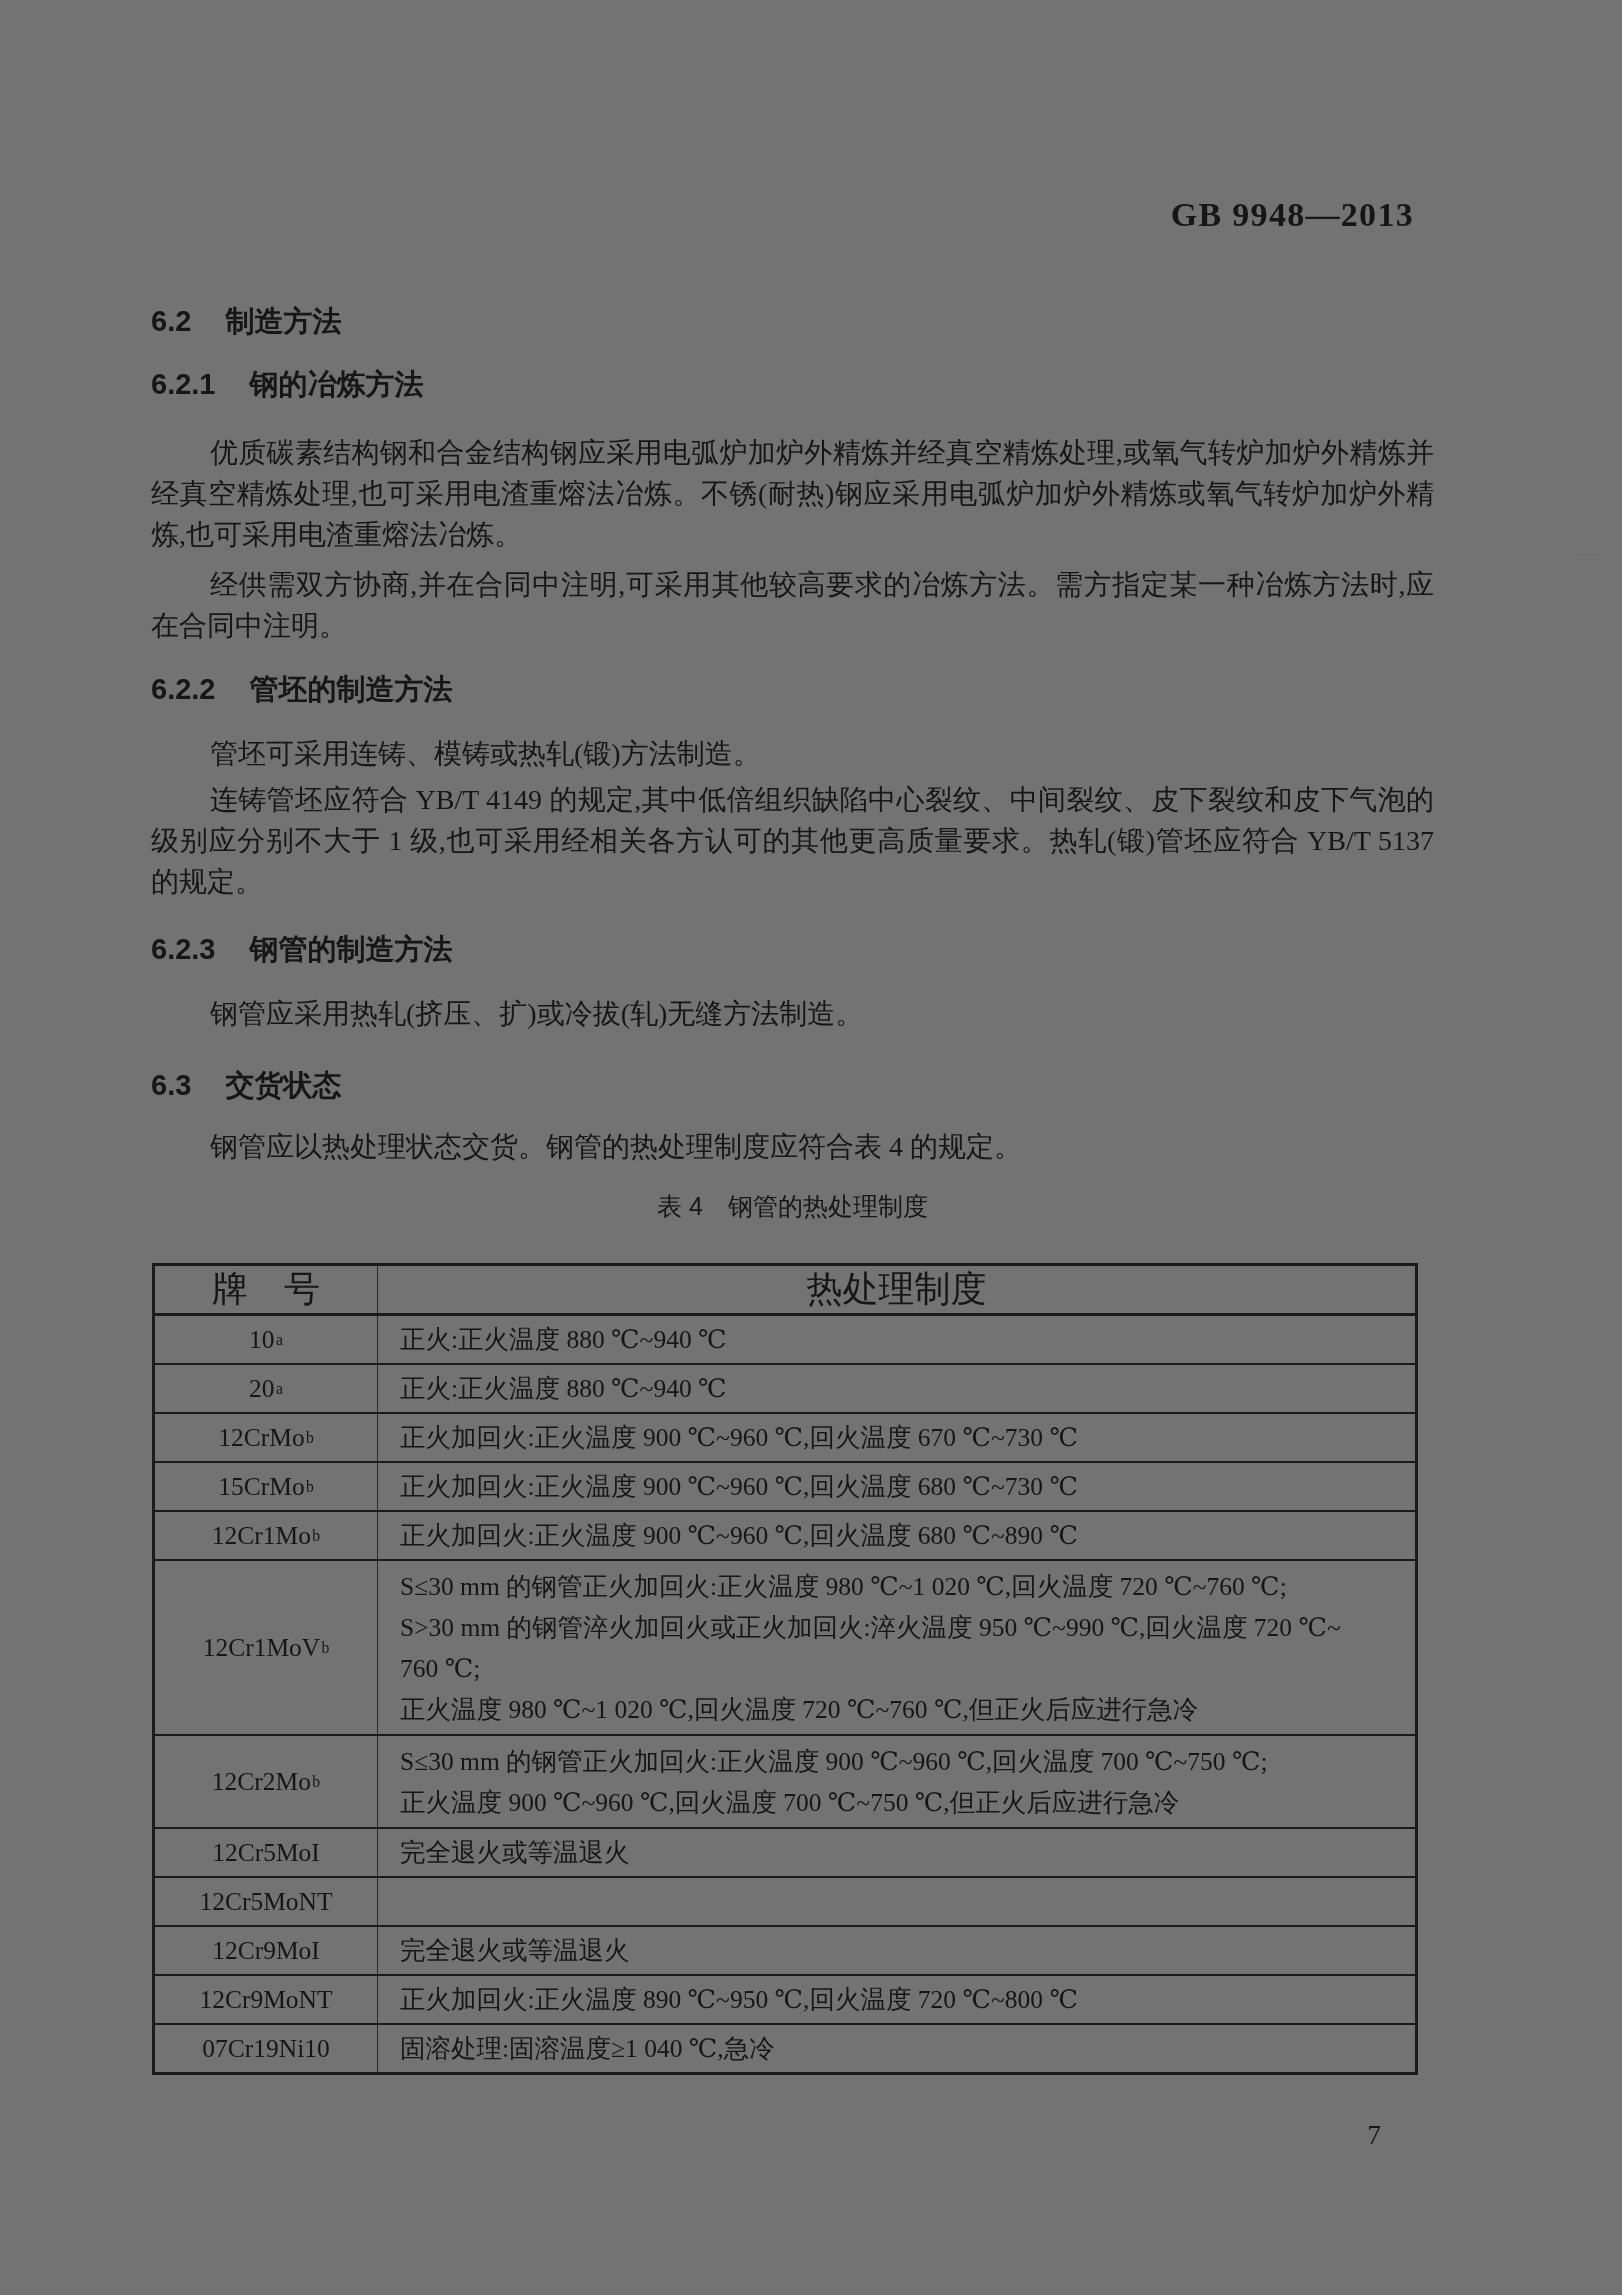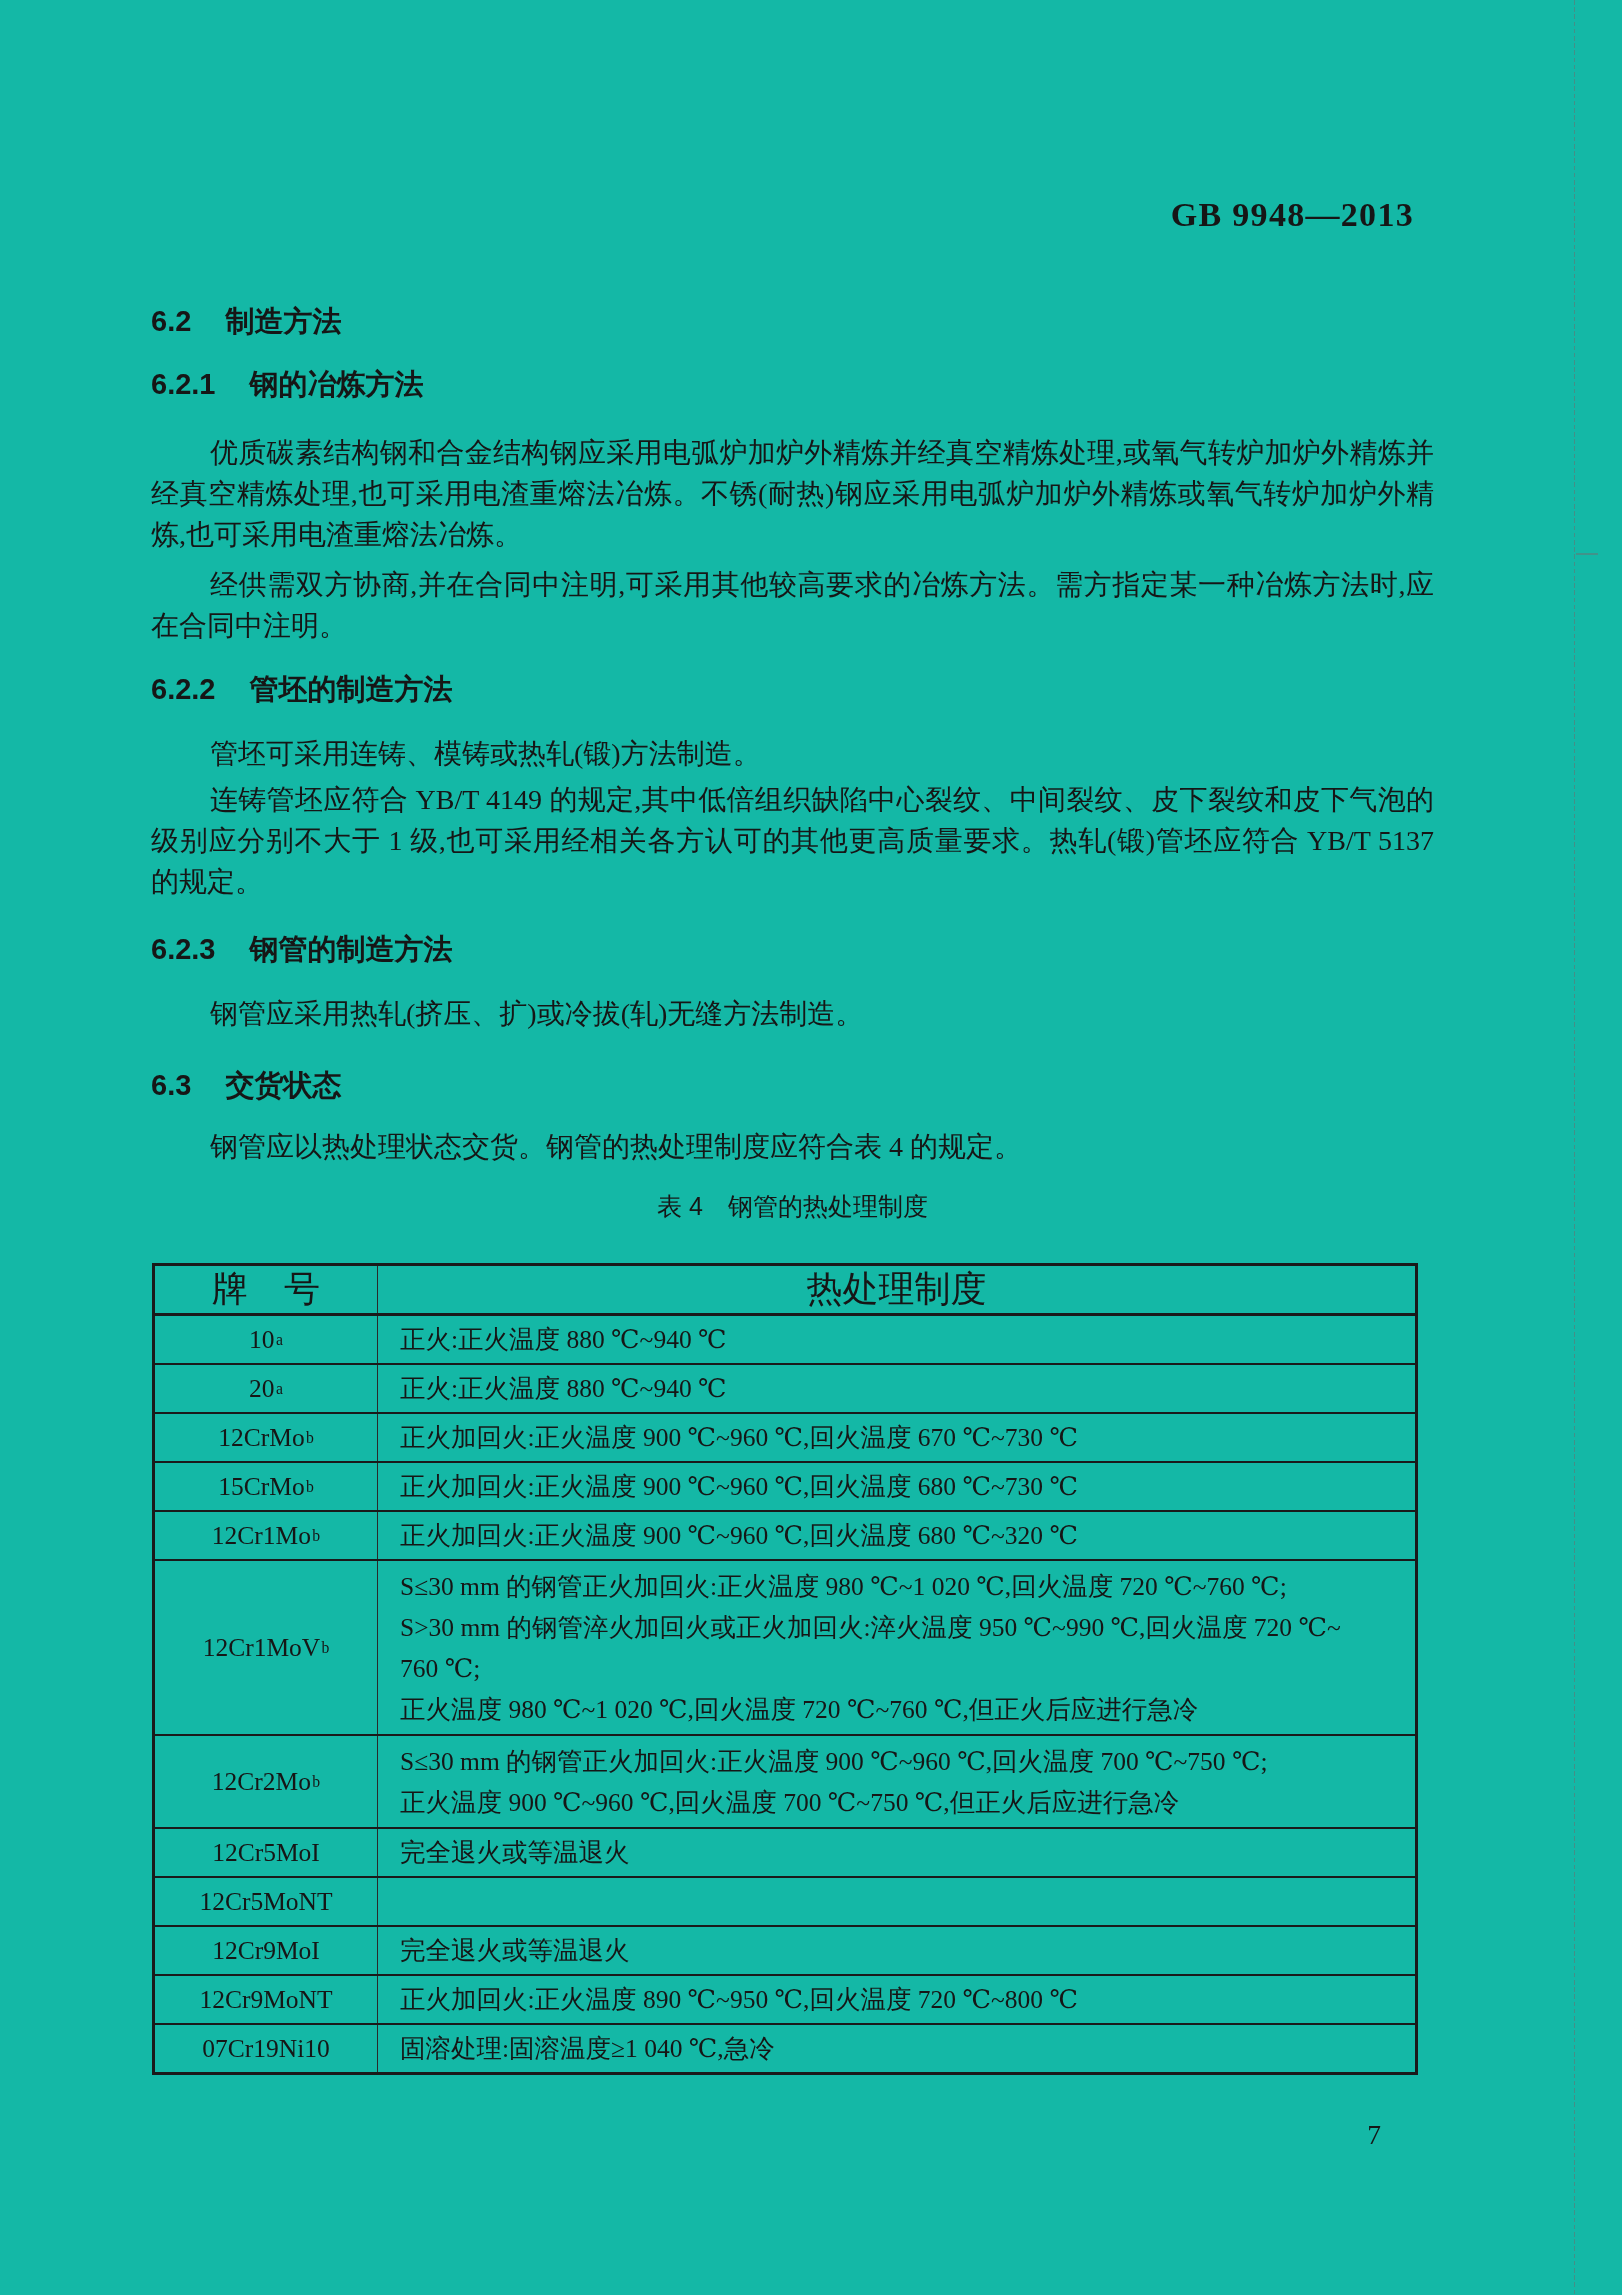--- a/index.html
+++ b/index.html
@@ -1,20 +1,20 @@
 <!DOCTYPE html>
 <html style="font-size:10.5px"><head>
 <meta charset="utf-8">
 <style>
   html,body { margin:0; padding:0; background:#e8e8e8; }
   .page {
     position:relative;
     width:1623px; height:2295px;
     margin:0 auto;
-    background:#14b8a6;
+    background:#737373;
     font-family:"Liberation Serif","DejaVu Serif",serif;
     color:#161616;
     overflow:hidden;
   }
   .abs { position:absolute; }
 
   
   .std-code {
     top:196px; left:151px; width:1263px;
     text-align:right;
@@ -165,21 +165,21 @@
         </div>
         <div class="trow">
           <div class="c1">15CrMo<sup>b</sup></div>
           <div class="c2">
             <div class="cline">正火加回火:正火温度 900 ℃~960 ℃,回火温度 680 ℃~730 ℃</div>
           </div>
         </div>
         <div class="trow">
           <div class="c1">12Cr1Mo<sup>b</sup></div>
           <div class="c2">
-            <div class="cline">正火加回火:正火温度 900 ℃~960 ℃,回火温度 680 ℃~320 ℃</div>
+            <div class="cline">正火加回火:正火温度 900 ℃~960 ℃,回火温度 680 ℃~890 ℃</div>
           </div>
         </div>
         <div class="trow multi">
           <div class="c1">12Cr1MoV<sup>b</sup></div>
           <div class="c2">
             <div class="cline">S≤30 mm 的钢管正火加回火:正火温度 980 ℃~1 020 ℃,回火温度 720 ℃~760 ℃;</div>
             <div class="cline">S&gt;30 mm 的钢管淬火加回火或正火加回火:淬火温度 950 ℃~990 ℃,回火温度 720 ℃~</div>
             <div class="cline">760 ℃;</div>
             <div class="cline">正火温度 980 ℃~1 020 ℃,回火温度 720 ℃~760 ℃,但正火后应进行急冷</div>
           </div>

